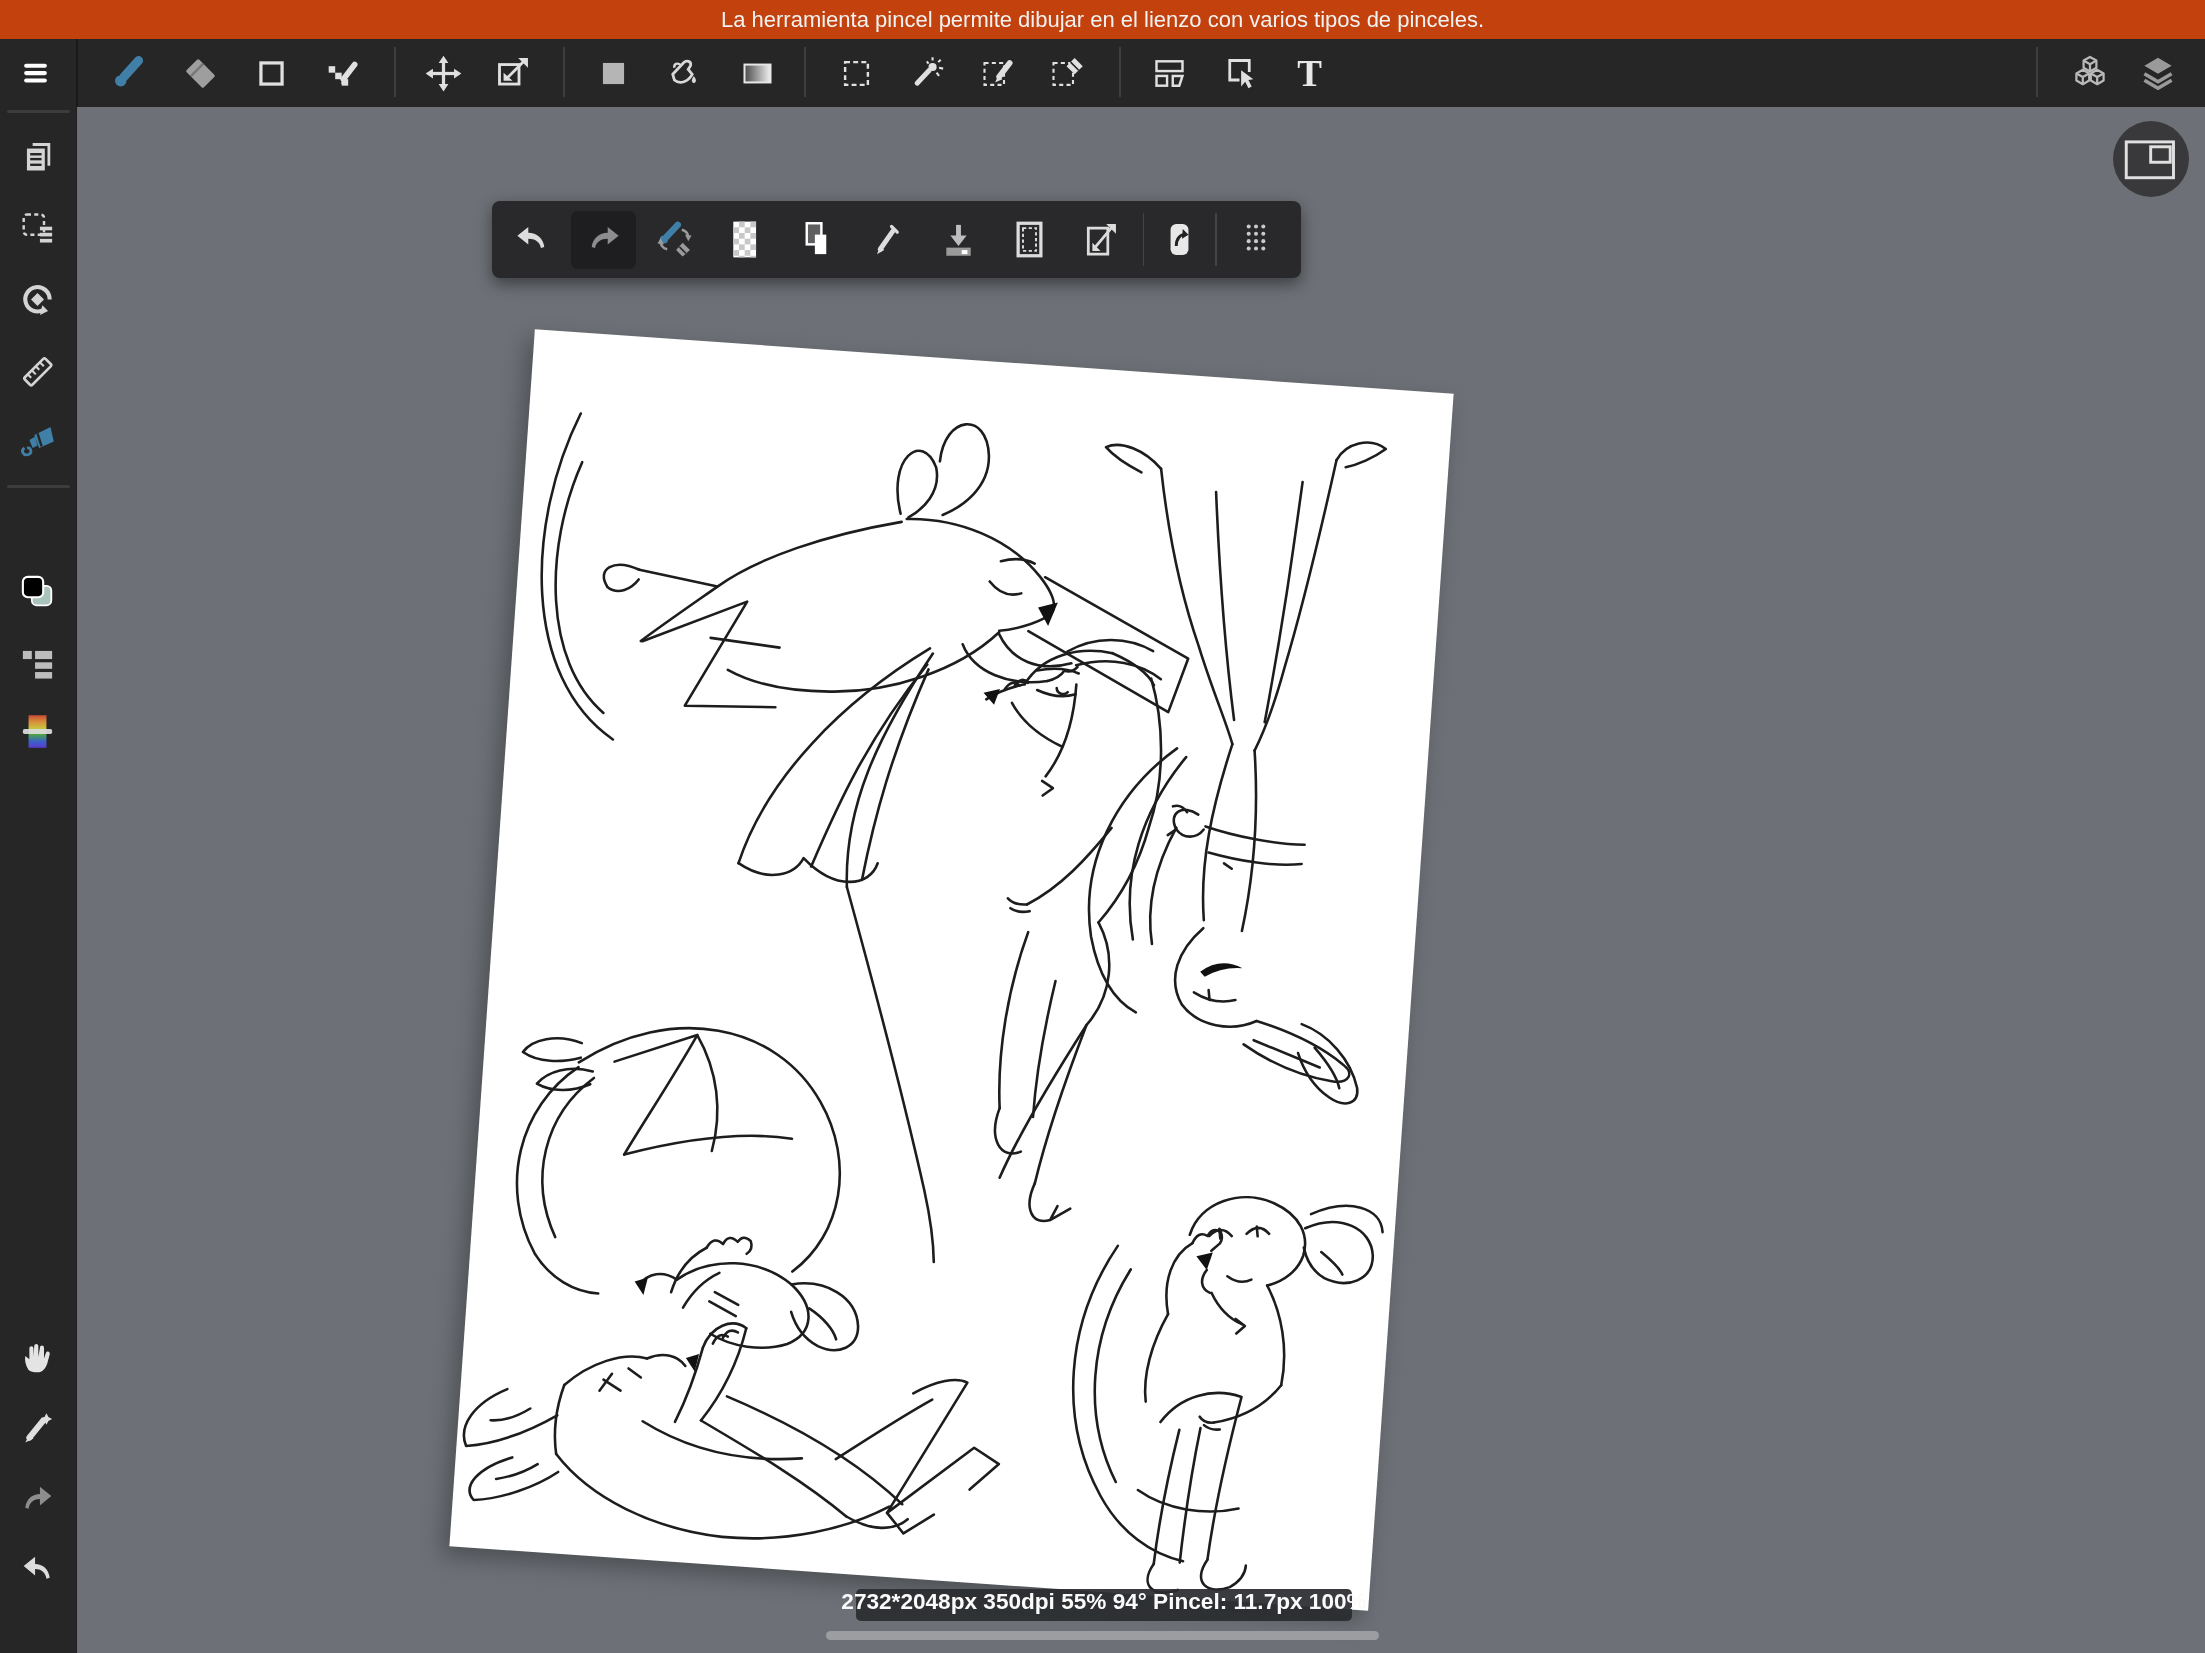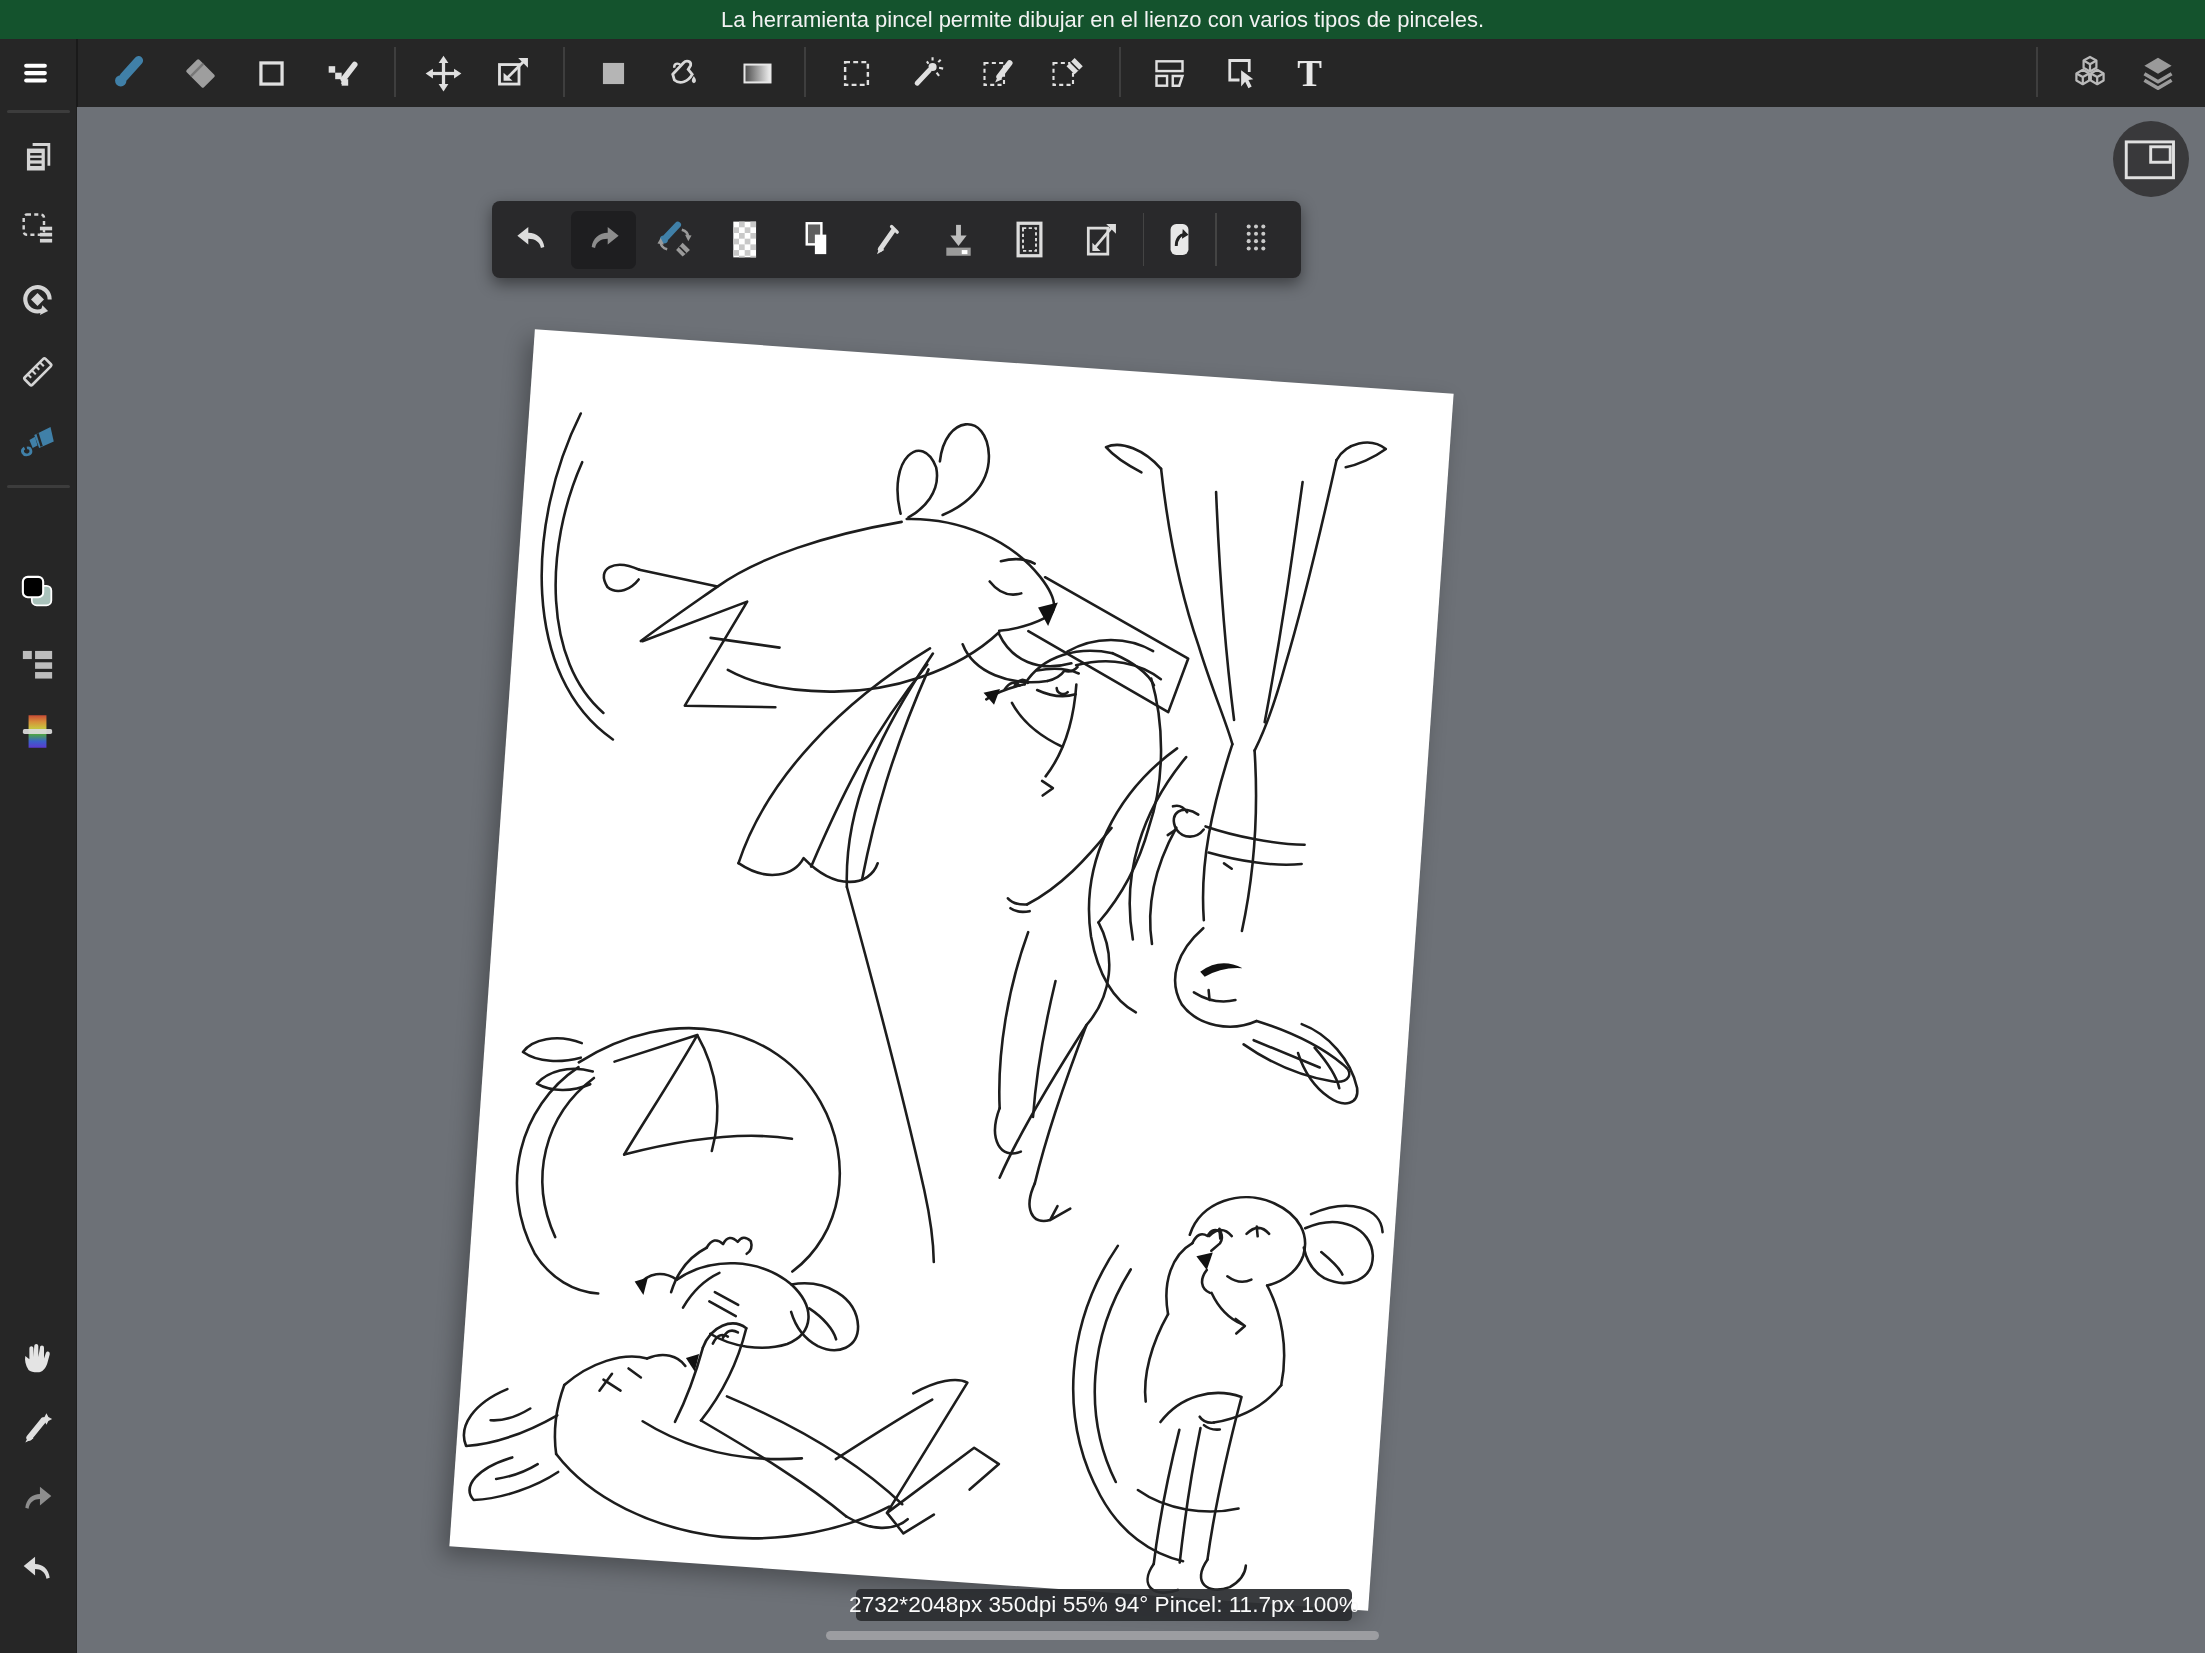--- a/index.html
+++ b/index.html
@@ -1,19 +1,19 @@
 <!DOCTYPE html>
 <html style="font-size:13px"><head>
 <meta charset="utf-8">
 <style>
   html,body{margin:0;padding:0;background:#6d7177;}
   #app{position:relative;width:2205px;height:1653px;overflow:hidden;
        font-family:"Liberation Sans","DejaVu Sans",sans-serif;background:#6d7177;}
   
-  #banner{position:absolute;left:0;top:0;width:2205px;height:39px;background:#14532d;
+  #banner{position:absolute;left:0;top:0;width:2205px;height:39px;background:#c2410c;
           color:#f2f2f2;font-size:22px;display:flex;align-items:center;justify-content:center;}
   
   #toolbar{position:absolute;left:0;top:39px;width:2205px;height:68px;background:#262626;}
   .tslot{position:absolute;top:0;width:45px;height:68px;display:flex;align-items:center;justify-content:center;}
   .tdiv{position:absolute;top:8px;width:2.4px;height:50px;background:#3e3e3e;}
   .sidebar-edge{position:absolute;left:76px;top:0;width:1.6px;height:68px;background:#1a1a1a;}
   
   #sidebar{position:absolute;left:0;top:107px;width:76px;height:1547px;background:#262626;border-right:0.8px solid #1f1f1f;}
   .sslot{position:absolute;left:15.3px;width:45px;height:45px;display:flex;align-items:center;justify-content:center;}
   .sdiv{position:absolute;left:6.5px;width:63px;height:3.2px;background:#3c3c3c;border-radius:1.6px;}
@@ -27,21 +27,21 @@
   
   #floatbar{position:absolute;left:492px;top:201px;width:809px;height:77px;background:#29292b;
             border-radius:8px;box-shadow:0 5.7px 16px rgba(0,0,0,0.45);display:flex;align-items:center;padding:0 4.8px;box-sizing:border-box;}
   .fslot{width:71px;height:65px;display:flex;align-items:center;justify-content:center;flex:0 0 auto;}
   .fslot.pressed{background:#1e1e20;border-radius:6.5px;height:58px;width:65px;margin:0 3.2px;}
   .fdiv{width:1.6px;height:53px;background:#444;flex:0 0 auto;margin:0 6.5px;}
   
   #navigator-btn{position:absolute;left:2113px;top:121px;width:76px;height:76px;border-radius:50%;
                  background:#39393b;display:flex;align-items:center;justify-content:center;}
   #status-bar{position:absolute;left:856px;top:1589px;width:496px;height:32px;background:rgba(42,44,47,0.93);
-              border-radius:4.8px;color:#fafafa;font-size:22.6px;display:flex;align-items:center;justify-content:center;white-space:nowrap;}
+              border-radius:4.8px;color:#fafafa;font-size:22.6px;display:flex;justify-content:center;white-space:nowrap;font-weight:bold;}
   #hscroll{position:absolute;left:826px;top:1631px;width:553px;height:9px;border-radius:4.8px;background:#9c9da1;}
   .ttool{color:#e8e8e8;font-family:"Liberation Serif","DejaVu Serif",serif;font-weight:bold;font-size:37px;line-height:1;}
 </style>
 </head>
 <body>
 
 <div id="app">
 
   <div id="banner">
     <span>La herramienta pincel permite dibujar en el lienzo con varios tipos de pinceles.</span>

